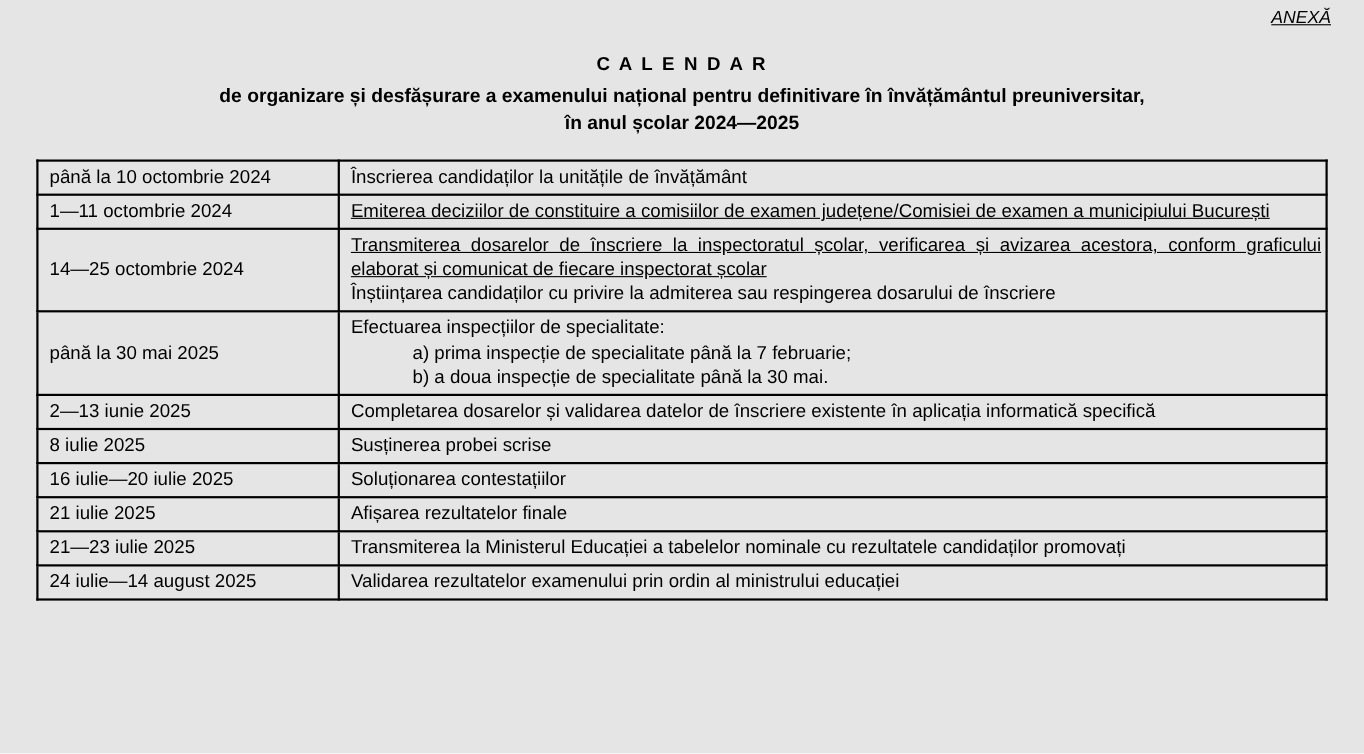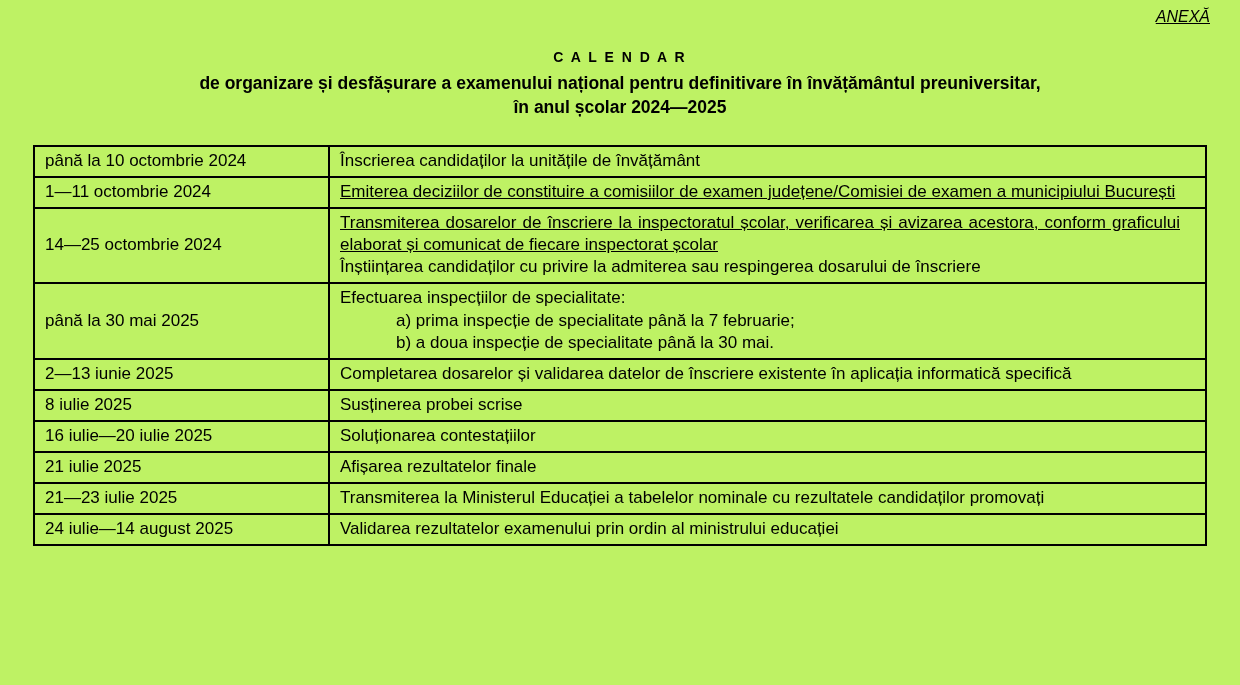--- a/index.html
+++ b/index.html
@@ -6,61 +6,61 @@
     margin: 0;
     padding: 0;
     background: #ffffff;
     font-family: "Liberation Sans", sans-serif;
     color: #000000;
   }
   .page {
     position: relative;
     width: 1240px;
     height: 685px;
-    background: #bef264;
+    background: #e5e5e5;
     overflow: hidden;
   }
   .anexa {
     position: absolute;
     top: 8px;
     right: 30px;
     font-size: 16px;
     font-style: italic;
     text-decoration: underline;
   }
   .header {
     position: absolute;
     top: 48px;
     left: 0;
     width: 100%;
     text-align: center;
     font-weight: bold;
     line-height: 1.32;
   }
   .title {
-    font-size: 14px;
+    font-size: 17px;
     letter-spacing: 2px;
     margin-bottom: 6px;
   }
   .subtitle {
     font-size: 17.5px;
   }
   table.calendar {
     position: absolute;
     top: 145px;
     left: 33px;
     width: 1174px;
     border-collapse: collapse;
     table-layout: fixed;
   }
   table.calendar td {
     border: 2px solid #000000;
     font-size: 17px;
     line-height: 1.3;
-    padding: 3px 25px 4px 10px;
+    padding: 3px 4px 4px 10px;
     vertical-align: middle;
   }
   td.date-cell {
     width: 258px;
     white-space: nowrap;
   }
   td.activity-cell div.justify {
     text-align: justify;
     text-decoration: underline;
   }

